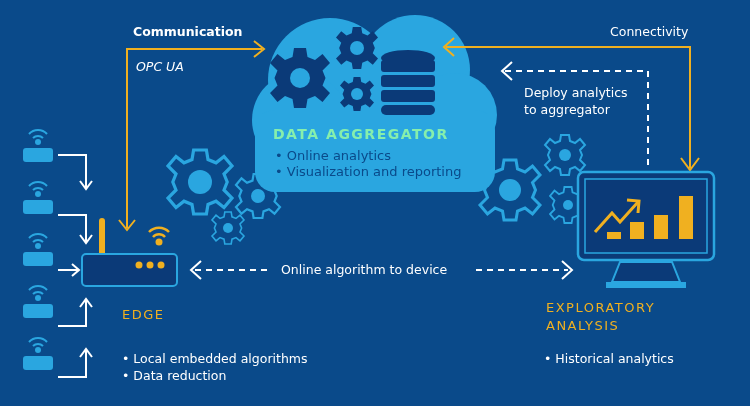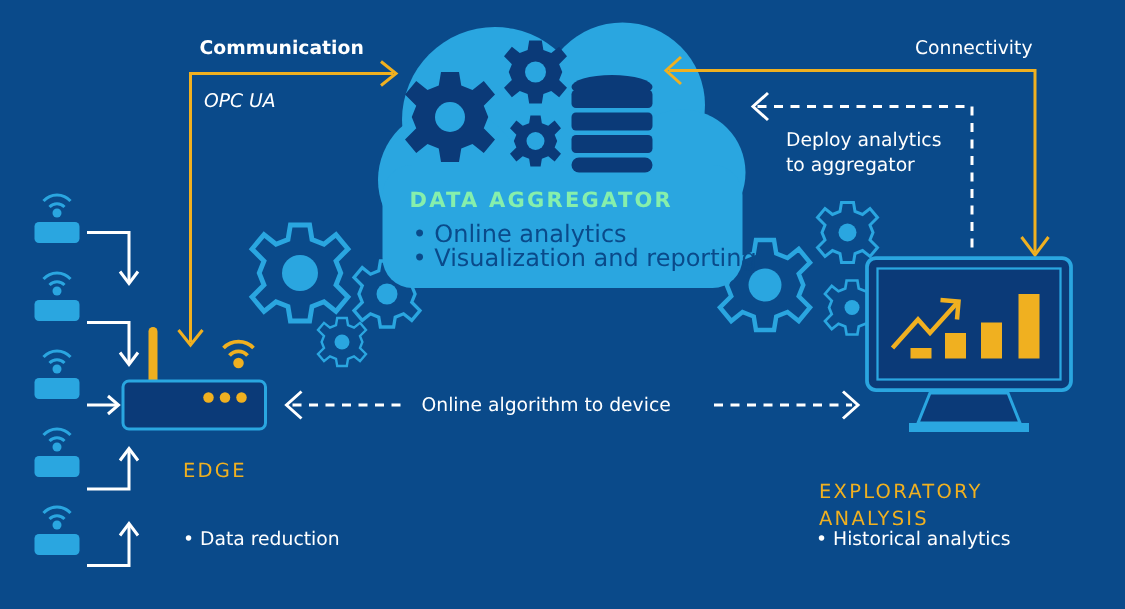--- a/index.html
+++ b/index.html
@@ -3,21 +3,21 @@
 <meta charset="utf-8">
 <style>
   html,body{margin:0;padding:0;}
   body{width:750px;height:406px;background:#0a4a8a;position:relative;overflow:hidden;font-family:"DejaVu Sans","Liberation Sans",sans-serif;}
   #diagram{position:absolute;left:0;top:0;width:750px;height:406px;}
   .lbl{position:absolute;color:#ffffff;font-size:12.5px;line-height:15px;white-space:nowrap;}
   .head{position:absolute;color:#f0b020;font-weight:normal;font-size:13px;letter-spacing:1.5px;line-height:18px;}
   .bul{position:absolute;color:#ffffff;font-size:12.5px;line-height:17px;}
   .bul div::before{content:"• ";}
   .cloud-head{position:absolute;color:#86efac;font-weight:bold;font-size:14px;letter-spacing:1.5px;}
-  .cloud-bul{position:absolute;color:#0a4a8a;font-size:16px;line-height:16px;}
+  .cloud-bul{position:absolute;color:#0a4a8a;font-size:13px;line-height:16px;}
   .cloud-bul div::before{content:"• ";}
 </style>
 </head>
 <body>
 
 <svg id="diagram" viewBox="0 0 750 406">
   <defs>
     <g id="gear-shape">
       <path d="M-4,-20 L4,-20 L5,-14 L10,-12 L15,-16 L20,-10 L15,-5 L17,0 L15,5 L20,10 L15,16 L10,12 L5,14 L4,20 L-4,20 L-5,14 L-10,12 L-15,16 L-20,10 L-15,5 L-17,0 L-15,-5 L-20,-10 L-15,-16 L-10,-12 L-5,-14 Z"></path>
     </g>
@@ -194,22 +194,23 @@
 <div class="cloud-head" style="left:273px;top:126px;">DATA AGGREGATOR</div>
 <div class="cloud-bul" style="left:275px;top:148px;">
   <div>Online analytics</div>
   <div>Visualization and reporting</div>
 </div>
 
 <div class="head" style="left:122px;top:306px;">
   <div>EDGE</div>
 </div>
 <div class="bul" style="left:122px;top:350px;">
+  <div>Local embedded algorithms</div>
   <div>Data reduction</div>
 </div>
 
-<div class="head" style="left:546px;top:320px;">
+<div class="head" style="left:546px;top:299px;">
   <div>EXPLORATORY</div>
   <div>ANALYSIS</div>
 </div>
 <div class="bul" style="left:544px;top:350px;">
   <div>Historical analytics</div>
 </div>
 
 </body></html>

